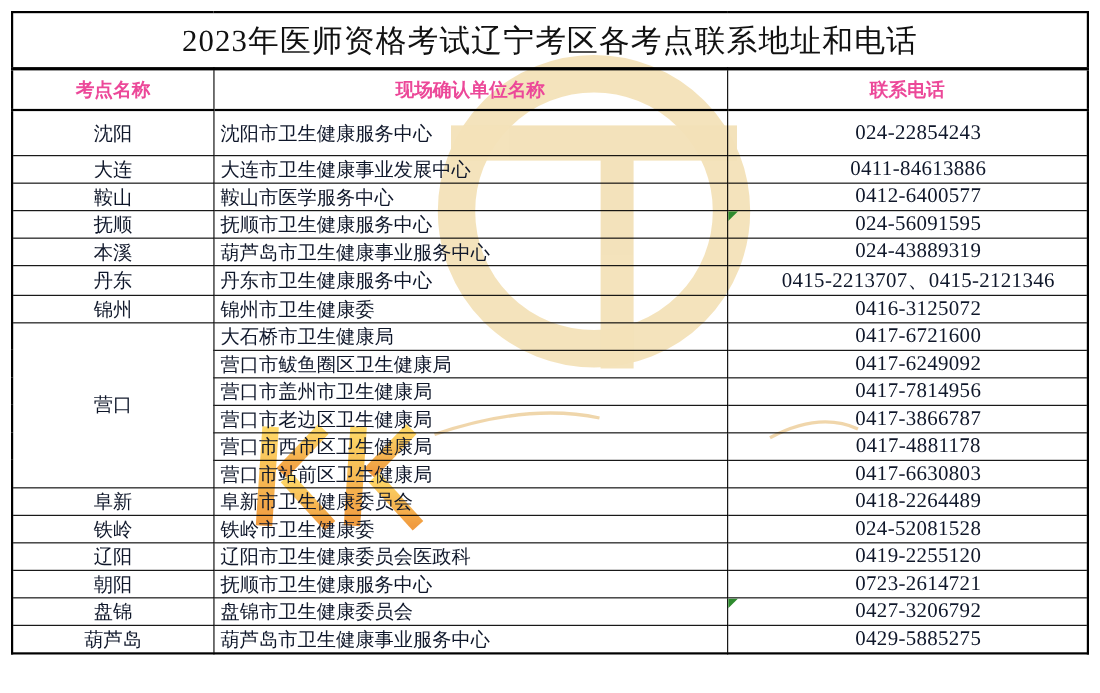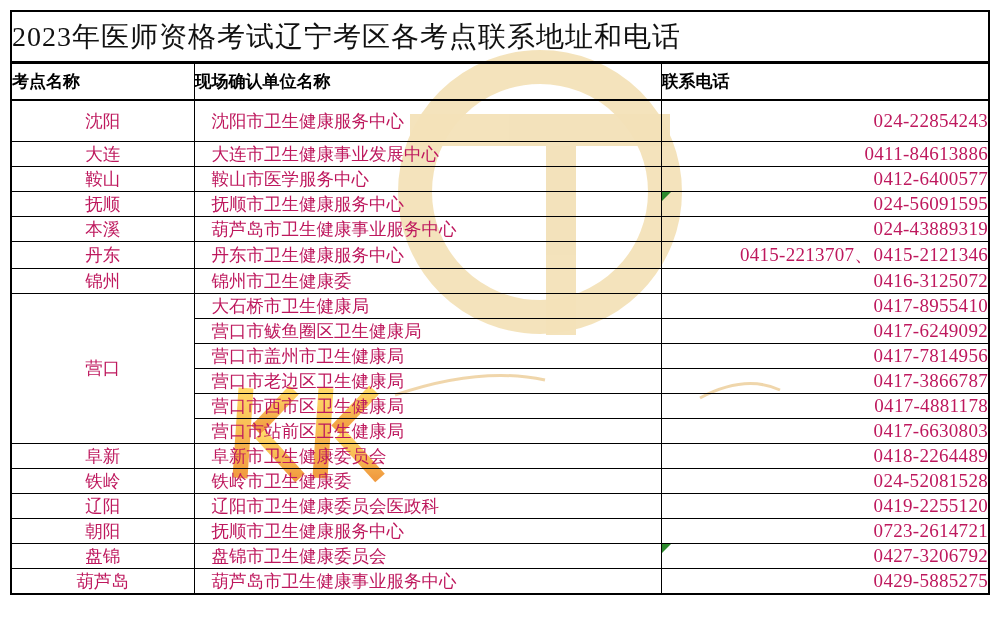--- a/index.html
+++ b/index.html
@@ -38,47 +38,48 @@
     width: 978px;
     border-collapse: collapse;
     table-layout: fixed;
     background: transparent;
   }
   .contact-table { border: 2px solid #000; }
   .contact-table td, .contact-table th {
     border: 1px solid #000;
     padding: 0;
     vertical-align: middle;
-    color: #be185d;
+    color: #0f172a;
     background: transparent;
     overflow: hidden;
   }
   tr.row-title td {
     height: 49px;
     border-bottom: 3px solid #000;
+    text-align: center;
     font-size: 28px;
     font-weight: 500;
     letter-spacing: 1px;
     color: #111;
   }
   tr.row-header th {
     height: 35px;
     border-bottom: 2px solid #000;
     font-family: "Liberation Sans", sans-serif;
     font-size: 17px;
     font-weight: bold;
-    text-align: left;
-    color: #000000;
+    text-align: center;
+    color: #ec4899;
   }
   tbody tr { height: 25px; }
   tbody tr.first-row { height: 41px; }
   td.site-cell  { text-align: center; font-size: 17.5px; }
-  td.unit-cell  { text-align: left; padding-left: 17px; font-size: 17.5px; }
+  td.unit-cell  { text-align: left; padding-left: 6px; font-size: 17.5px; }
   td.phone-cell {
-    text-align: right; padding-left: 20px;
+    text-align: center; padding-left: 20px;
     font-size: 19px; letter-spacing: 0.3px;
     position: relative;
   }
   .flag-triangle {
     position: absolute; top: 0; left: 0;
     width: 0; height: 0;
     border-top: 9px solid #2e8b2e;
     border-right: 9px solid transparent;
   }
 </style>
@@ -171,21 +172,21 @@
           <td class="phone-cell">0415-2213707、0415-2121346</td>
         </tr>
         <tr>
           <td class="site-cell" rowspan="1">锦州</td>
           <td class="unit-cell">锦州市卫生健康委</td>
           <td class="phone-cell">0416-3125072</td>
         </tr>
         <tr>
           <td class="site-cell" rowspan="6">营口</td>
           <td class="unit-cell">大石桥市卫生健康局</td>
-          <td class="phone-cell">0417-8955410</td>
+          <td class="phone-cell">0417-6721600</td>
         </tr>
         <tr>
           <td class="unit-cell">营口市鲅鱼圈区卫生健康局</td>
           <td class="phone-cell">0417-6249092</td>
         </tr>
         <tr>
           <td class="unit-cell">营口市盖州市卫生健康局</td>
           <td class="phone-cell">0417-7814956</td>
         </tr>
         <tr>

